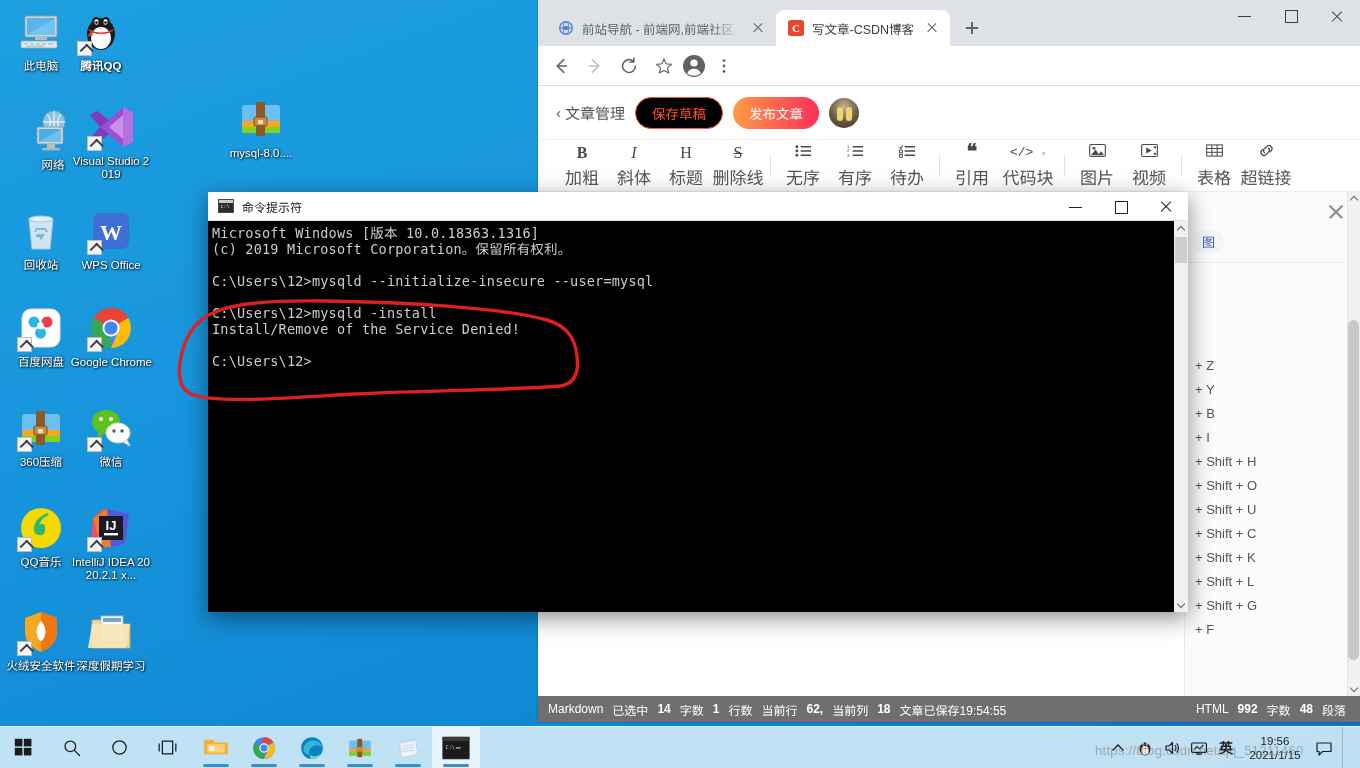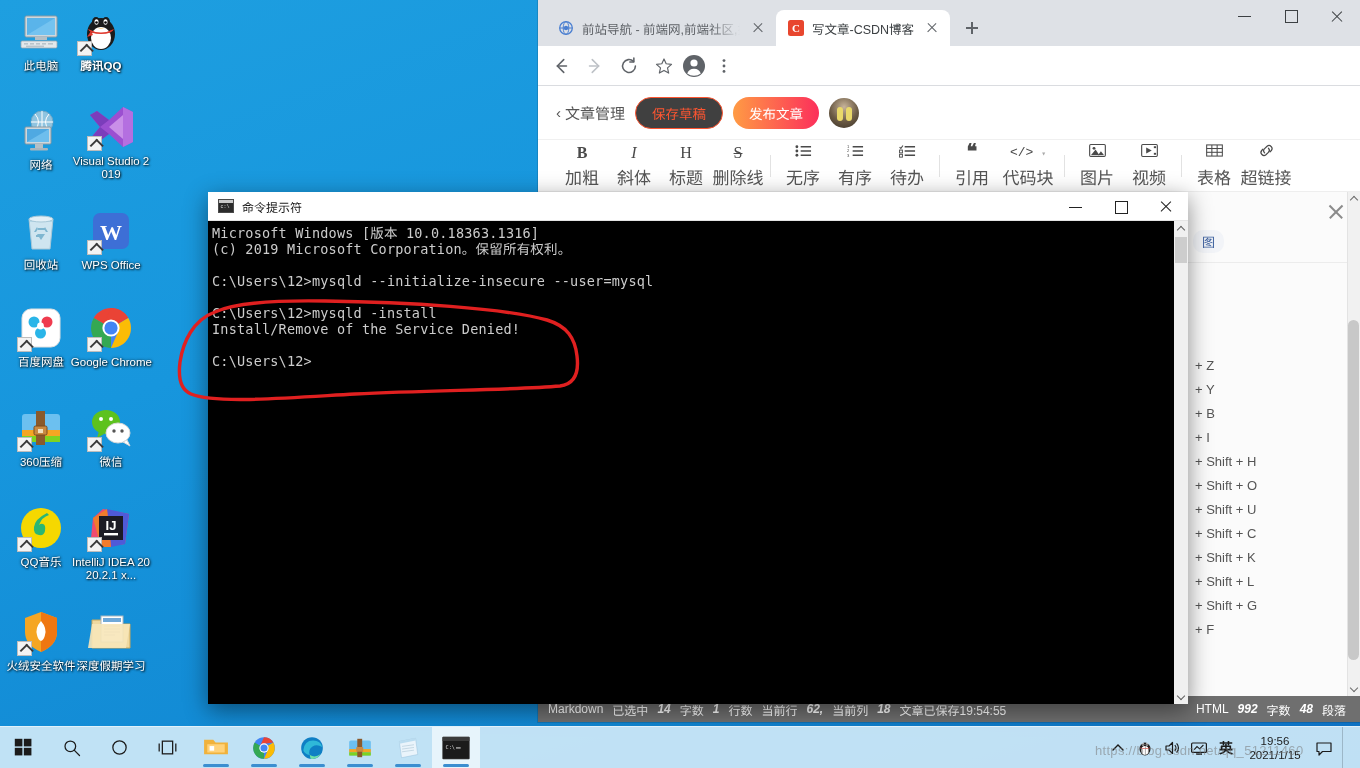--- a/index.html
+++ b/index.html
@@ -161,21 +161,21 @@
     padding: 0 16px;
     max-width: 314px;
   }
   #title-box .tval { font-size:15px; color:#222; white-space:nowrap; overflow:hidden; }
   #title-box .tcnt { font-size:15px; color:#555; margin-left:10px; }
   .pillbtn {
     height:32px; border-radius:16px; padding:0 16px;
     display:flex; align-items:center; justify-content:center;
     font-size:13.5px; white-space:nowrap;
   }
-  #save-draft { border:1px solid #fc5531; color:#fc5531; background:#404040; }
+  #save-draft { border:1px solid #fc5531; color:#fc5531; background:#000000; }
   #publish { background: linear-gradient(90deg,#ff9b44 0%,#fc2f5b 100%); color:#fff; border:none; }
   #avatar {
     width:30px; height:30px; border-radius:50%; flex:none;
     background: radial-gradient(circle at 50% 30%, #c8b49a 0%, #6b5a44 55%, #3a3126 100%);
     overflow:hidden; position:relative;
   }
   #avatar::before {
     content:""; position:absolute; left:8px; top:9px; width:6px; height:14px;
     background:#e9d86a; border-radius:3px;
   }
@@ -257,26 +257,26 @@
   #scroll-down span { transform: rotate(225deg); top:3px; }
 
   #csdn-status {
     position:absolute; left:0; right:0; bottom:0; height:26px;
     background:#6f6f6f; color:#ffffff;
     display:flex; align-items:center; justify-content:space-between;
     padding: 0 14px 0 10px;
     font-size:12px;
   }
   #csdn-status .grp { display:flex; gap:9px; align-items:center; white-space:nowrap; }
-  #csdn-status b { font-weight:bold;font-style:italic; }
+  #csdn-status b { font-weight:bold; }
 
   
   #cmd-window {
     position:absolute; left:208px; top:192px;
-    width: 980px; height: 512px;
+    width: 980px; height: 420px;
     background:#000000;
     box-shadow: 0 6px 22px rgba(0,0,0,.45);
     overflow:hidden;
   }
   #cmd-title {
     height: 29px; background:#ffffff;
     display:flex; align-items:center;
     border-bottom:1px solid #e4e4e4;
   }
   #cmd-icon {
@@ -415,21 +415,21 @@
           <circle cx="28.5" cy="14.5" r="1.3" fill="#000"></circle>
           <path d="M20 19 q4 3 8 0 q-4 4 -8 0z" fill="#f3a81c"></path>
           <path d="M11 21 q13 7 26 0 q-2 5 -13 5 q-11 0 -13 -5z" fill="#e03a2f"></path>
           <path d="M14 23 l-4 6 6 -2z" fill="#e03a2f"></path>
         </svg>
         <div class="shortcut-arrow"></div>
       </div>
       <div class="lbl">腾讯QQ</div>
     </div>
 
-    <div class="dicon" style="left:0px; top:103px;">
+    <div class="dicon" style="left:12px; top:103px;">
       <div class="glyph">
         <svg viewBox="0 0 48 48" width="48" height="48">
           <circle cx="25" cy="15" r="11" fill="#8fc4e0" stroke="#6da6c6" stroke-width="1"></circle>
           <path d="M14 15h22M25 4v22M18 7 q7 8 0 16M32 7 q-7 8 0 16" stroke="#ffffff" fill="none" stroke-width="1"></path>
           <rect x="8" y="20" width="26" height="17" rx="1.2" fill="#cfd8dd" stroke="#8a9aa4"></rect>
           <rect x="10" y="22" width="22" height="13" fill="#4fa9e2"></rect>
           <polygon points="10,35 32,22 32,35" fill="#7fc9f2" opacity=".65"></polygon>
           <rect x="18" y="37" width="8" height="4" fill="#b4c0c7"></rect>
           <rect x="13" y="41" width="18" height="2.5" rx="1" fill="#aab6bd"></rect>
         </svg>
@@ -588,20 +588,33 @@
               <line x1="17" y1="27" x2="28" y2="27"></line>
           </g>
           <path d="M5 16 h38 l-4 24 h-38z" fill="#f7e6b8" opacity=".9"></path>
         </svg>
       </div>
       <div class="lbl">深度假期学习</div>
     </div>
 
   </div>
 
+  <div class="dicon" style="position:absolute; left:220px; top:95px;">
+    <div class="glyph">
+      <svg viewBox="0 0 48 48" width="48" height="48">
+        <rect x="5" y="10" width="38" height="28" rx="3" fill="#6cc0f0"></rect>
+        <rect x="5" y="26" width="38" height="6" fill="#f5a623"></rect>
+        <rect x="5" y="32" width="38" height="6" fill="#7ed321"></rect>
+        <rect x="19" y="7" width="9" height="34" fill="#8a5a2b"></rect>
+        <rect x="17" y="22" width="13" height="9" rx="1.5" fill="#c98a42" stroke="#7a4a1e"></rect>
+        <rect x="21" y="25" width="5" height="4" fill="#f0e0c0"></rect>
+      </svg>
+    </div>
+    <div class="lbl">mysql-8.0....</div>
+  </div>
 
   <div id="chrome-window">
 
     <div id="chrome-tabstrip">
       <div class="ctab inactive">
         <span class="favicon">
           <svg viewBox="0 0 16 16" width="16" height="16">
             <circle cx="8" cy="8" r="6.3" fill="none" stroke="#4a7fd1" stroke-width="1.3"></circle>
             <ellipse cx="8" cy="8" rx="2.8" ry="6.3" fill="none" stroke="#4a7fd1" stroke-width="1"></ellipse>
             <line x1="1.7" y1="8" x2="14.3" y2="8" stroke="#4a7fd1" stroke-width="1"></line>

